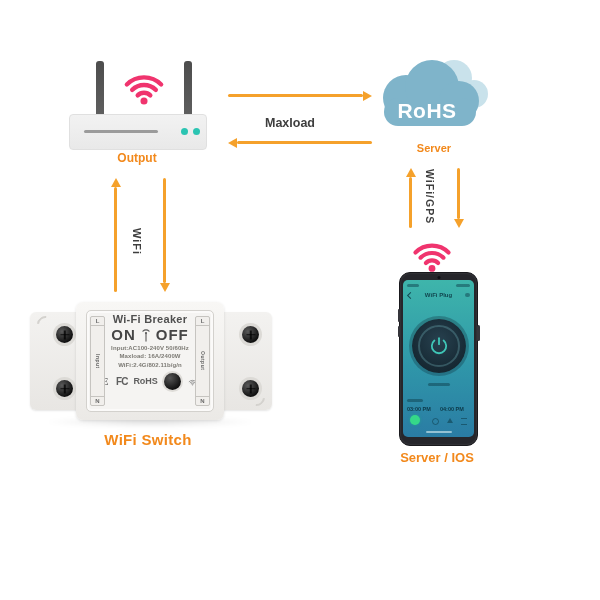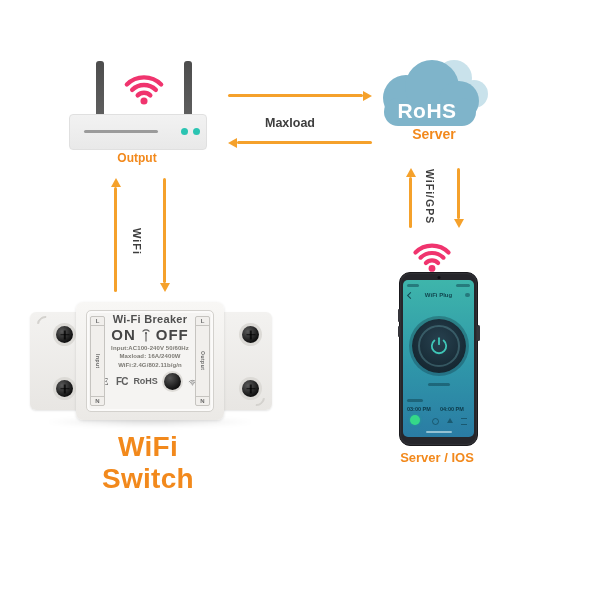--- a/index.html
+++ b/index.html
@@ -153,21 +153,21 @@
       <rect x="48" y="30" width="64" height="22" rx="11"></rect>
     </g>
     <g fill="var(--cloud-blue,#7FB4CA)">
       <circle cx="34" cy="44" r="23"></circle>
         <circle cx="60" cy="33" r="27"></circle>
         <circle cx="87" cy="47" r="20"></circle>
       <rect x="12" y="44" width="92" height="28" rx="14"></rect>
     </g>
   </svg>
   <div class="cloud-text">RoHS</div>
-  <div class="olabel" style="left:384px;top:126px;width:100px;font-size:14px;">Server</div>
+  <div class="olabel" style="left:384px;top:142px;width:100px;font-size:11px;">Server</div>
 
   <div class="arrow v up" style="left:114px;top:187px;height:105px;"></div>
   <div class="inklabel vlabel" style="left:131px;top:212px;height:60px;font-size:11px;">WiFi</div>
   <div class="arrow v down" style="left:163px;top:178px;height:105px;"></div>
 
   <div class="arrow v up" style="left:409px;top:177px;height:51px;"></div>
   <div class="inklabel vlabel" style="left:424px;top:164px;height:66px;font-size:10.5px;">WiFi/GPS</div>
   <div class="arrow v down" style="left:457px;top:168px;height:51px;"></div>
 
   <svg class="abs" style="left:405px;top:231px;color:var(--pink,#F0346E)" width="54" height="42">
@@ -214,21 +214,21 @@
         <span class="cert-fc">FC</span>
         <span class="cert-rohs">RoHS</span>
         <span class="dev-btn"></span>
         <svg width="11" height="9" style="color:#8a8a8a">
             <use href="#wifi-sym"></use>
           </svg>
         <span class="cert-dot"></span>
       </div>
     </div>
   </div>
-  <div class="olabel" style="left:68px;top:431px;width:160px;font-size:28px;letter-spacing:.3px;">WiFi Switch</div>
+  <div class="olabel" style="left:68px;top:431px;width:160px;font-size:15px;letter-spacing:.3px;">WiFi Switch</div>
 
   <div class="phone">
     <div class="phone-cam"></div>
     <div class="phone-nub" style="left:-2.5px;top:36px;height:13px;"></div>
     <div class="phone-nub" style="left:-2.5px;top:53px;height:11px;"></div>
     <div class="phone-nub" style="right:-2.5px;top:52px;height:16px;"></div>
     <div class="screen">
       <div class="smudge" style="left:4px;top:4px;width:12px;height:3px;"></div>
       <div class="smudge" style="right:4px;top:4px;width:14px;height:3px;"></div>
       <div class="back-chev"></div>

